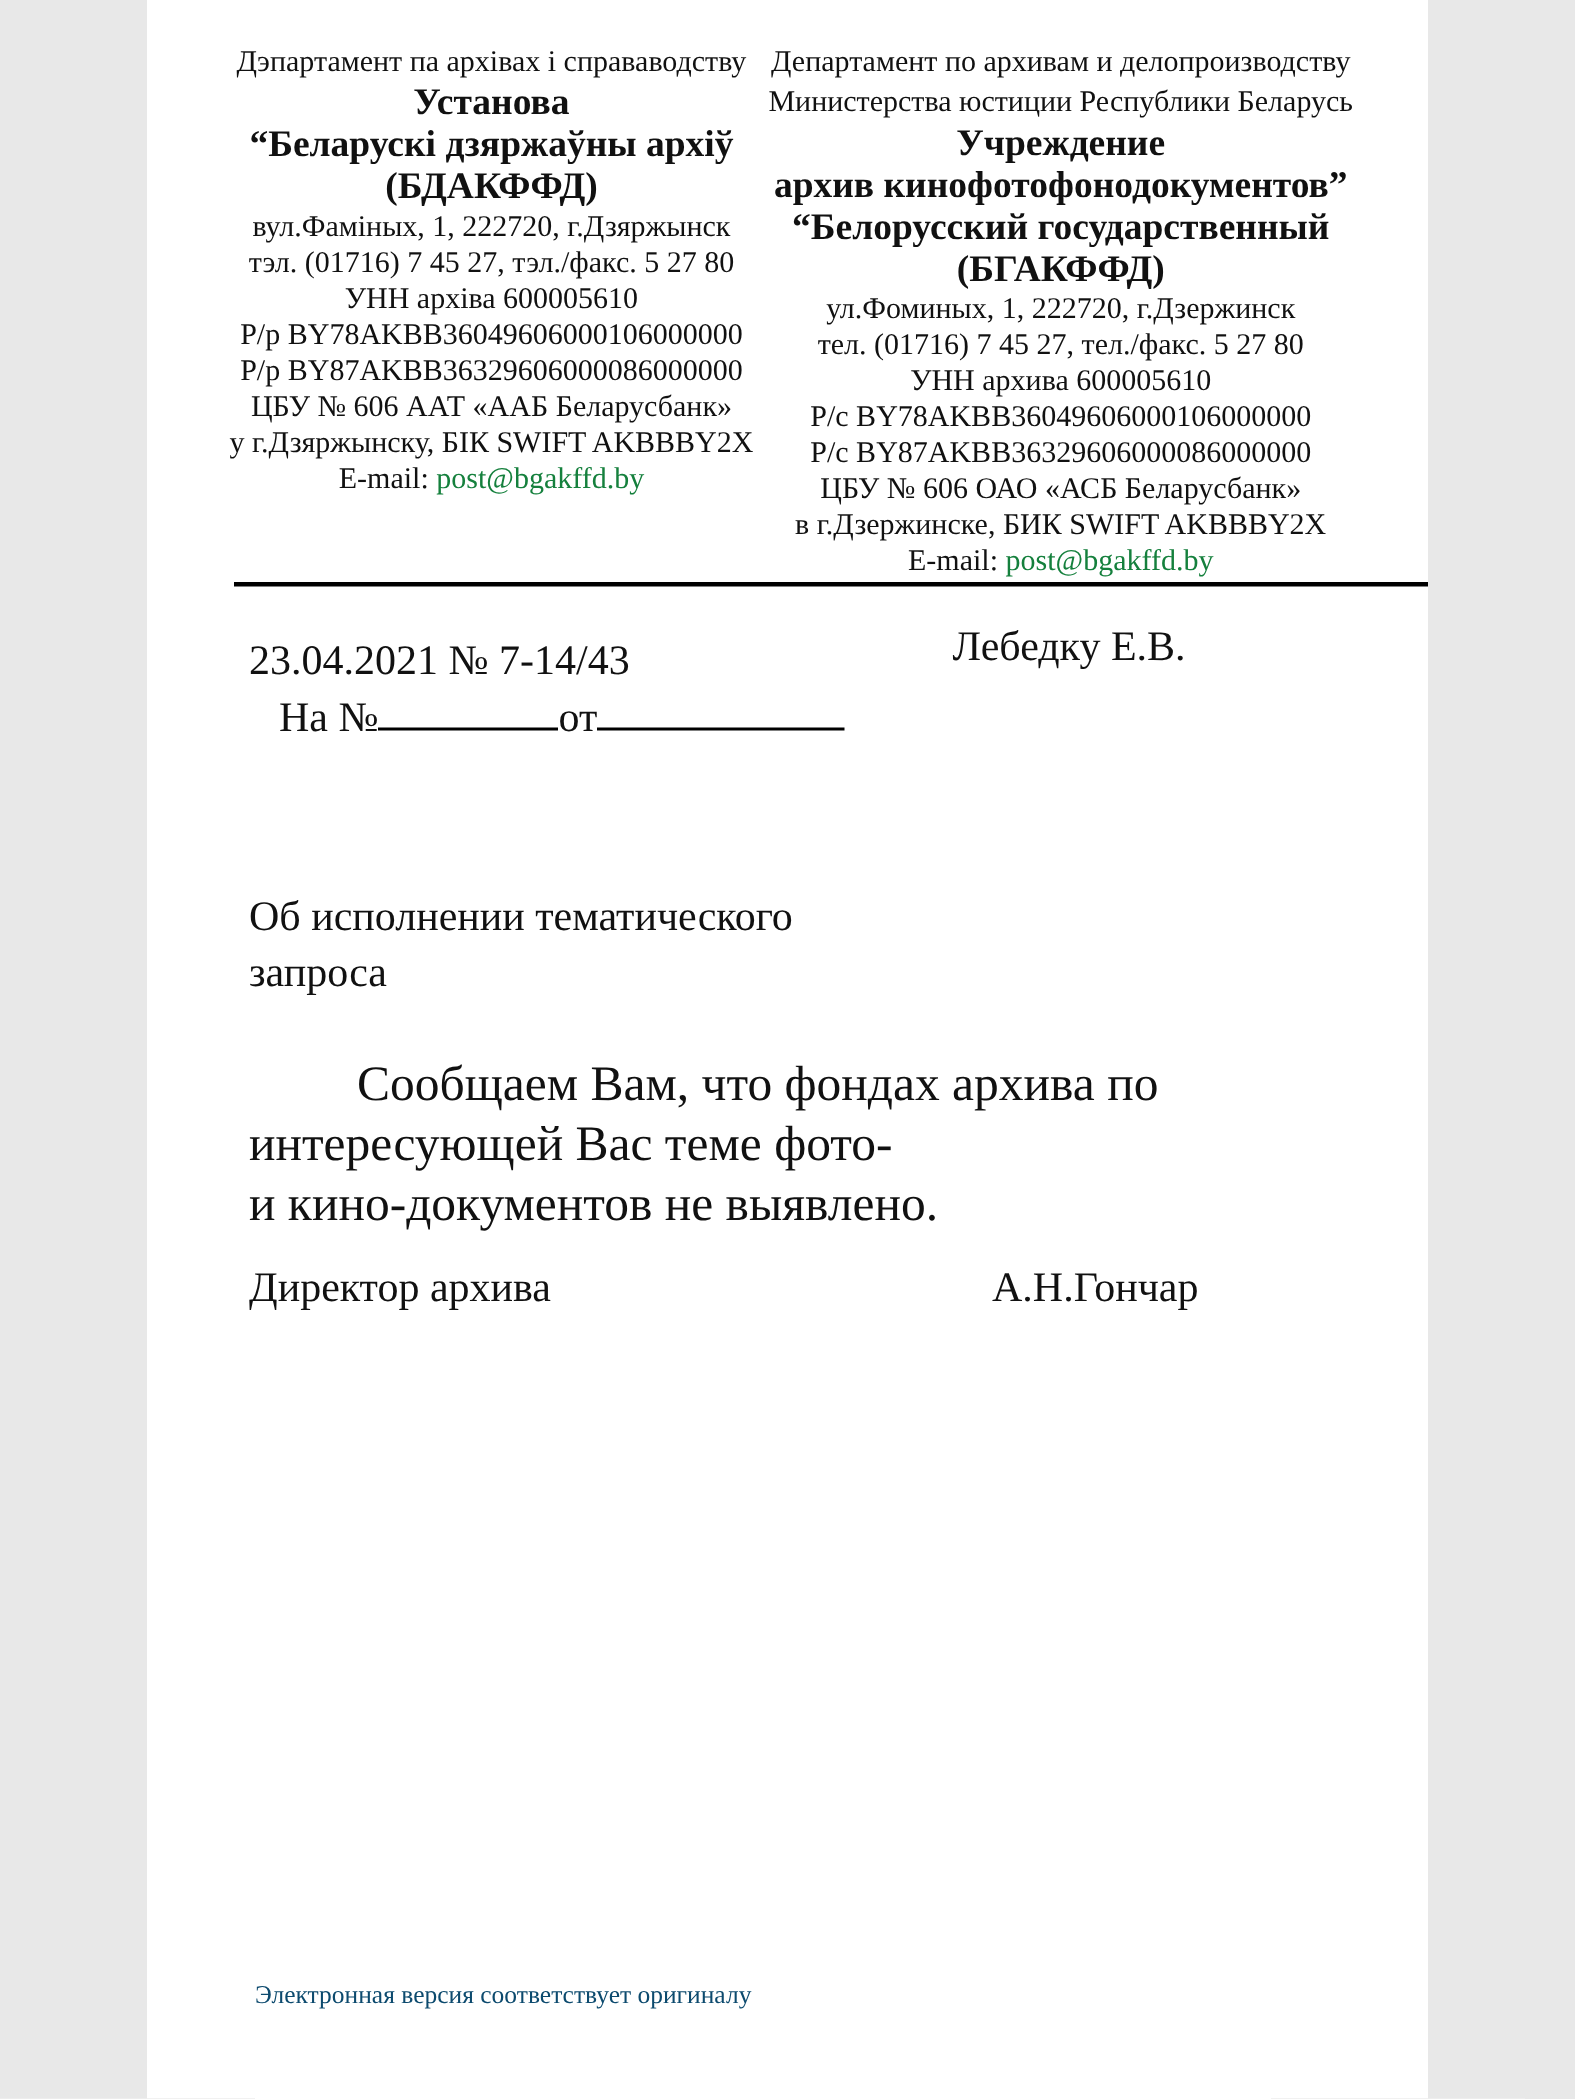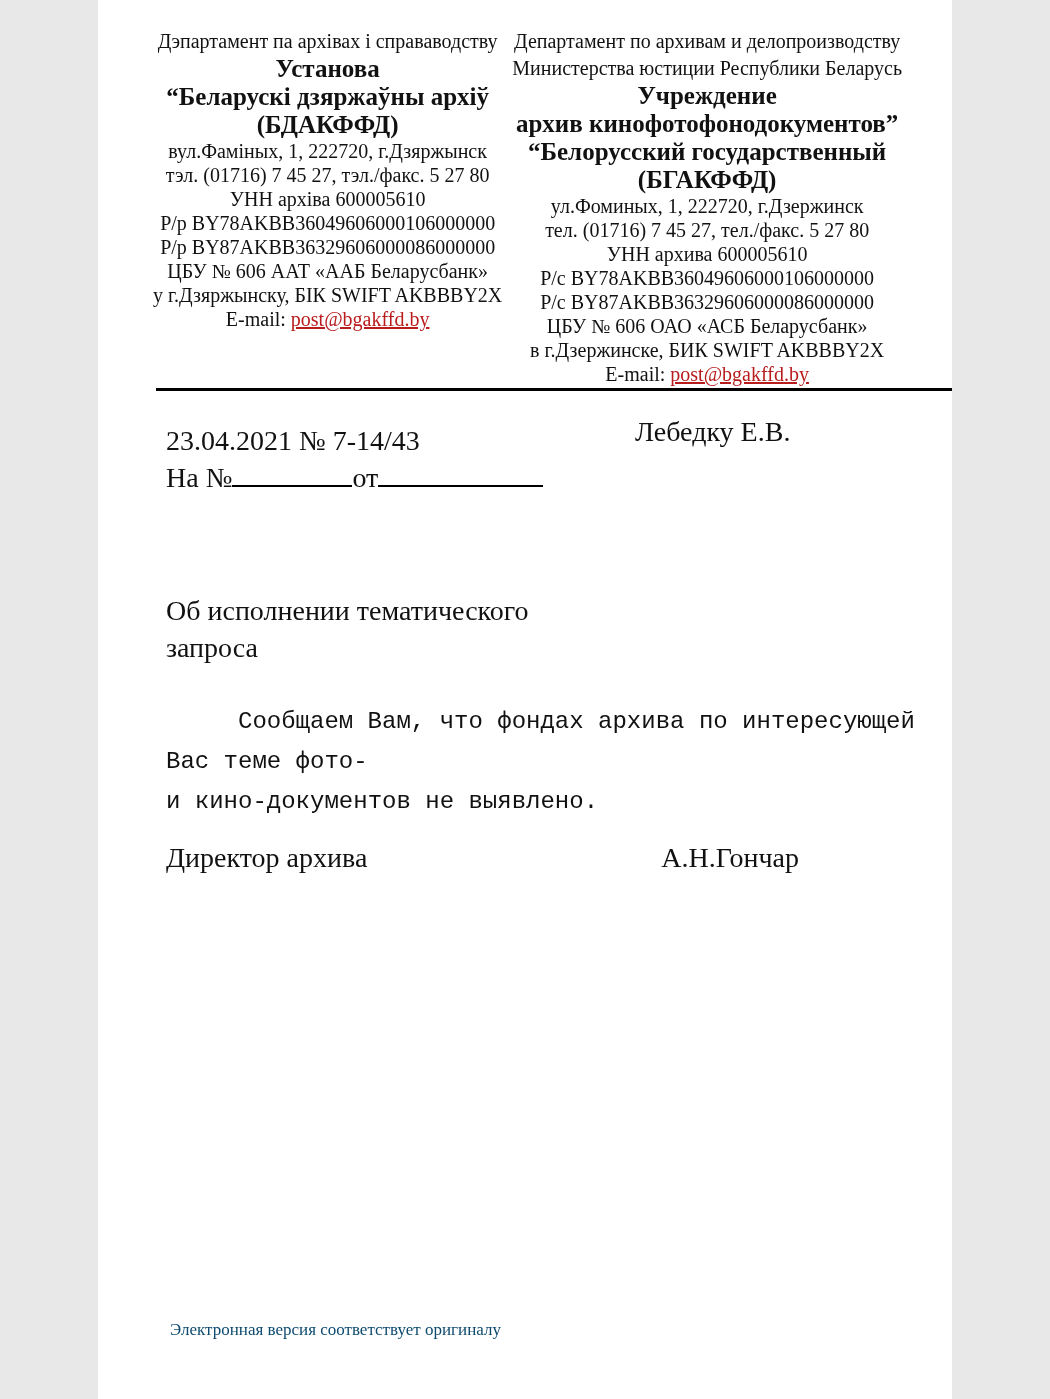--- a/index.html
+++ b/index.html
@@ -37,41 +37,41 @@
     line-height: 28px;
     font-weight: bold;
     white-space: nowrap;
   }
   .lh-line {
     font-size: 20px;
     line-height: 24px;
     white-space: nowrap;
   }
   .email-link {
-    color: #b91c1c;
-    text-decoration: underline;
+    color: #15803d;
     cursor: pointer;
     margin-left: 5px;
   }
   
   .divider {
     border: none;
     border-top: 3px solid #000;
     margin: 2px 0 0 58px;
     width: 977px;
   }
   
   .ref-row {
     position: relative;
     margin: 32px 0 0 68px;
     font-size: 28px;
     line-height: 36px;
   }
   .reply-line {
     white-space: nowrap;
+    margin-left: 20px;
   }
   .blank {
     display: inline-block;
     border-bottom: 2px solid #000;
     height: 26px;
     vertical-align: baseline;
   }
   .blank-1 { width: 120px; }
   .blank-2 { width: 165px; }
   .addressee {
@@ -81,23 +81,22 @@
     font-size: 28px;
   }
   
   .subject {
     margin: 96px 0 0 68px;
     font-size: 28px;
     line-height: 37px;
   }
   .body-par {
     margin: 36px 25px 0 68px;
-    font-size: 24px;
+    font-size: 33px;
     line-height: 40px;
-    font-family: Liberation Mono, monospace;
   }
   .body-line.indent {
     text-indent: 72px;
   }
   
   .sig-row {
     display: flex;
     justify-content: space-between;
     margin: 18px 153px 0 68px;
     font-size: 28px;

